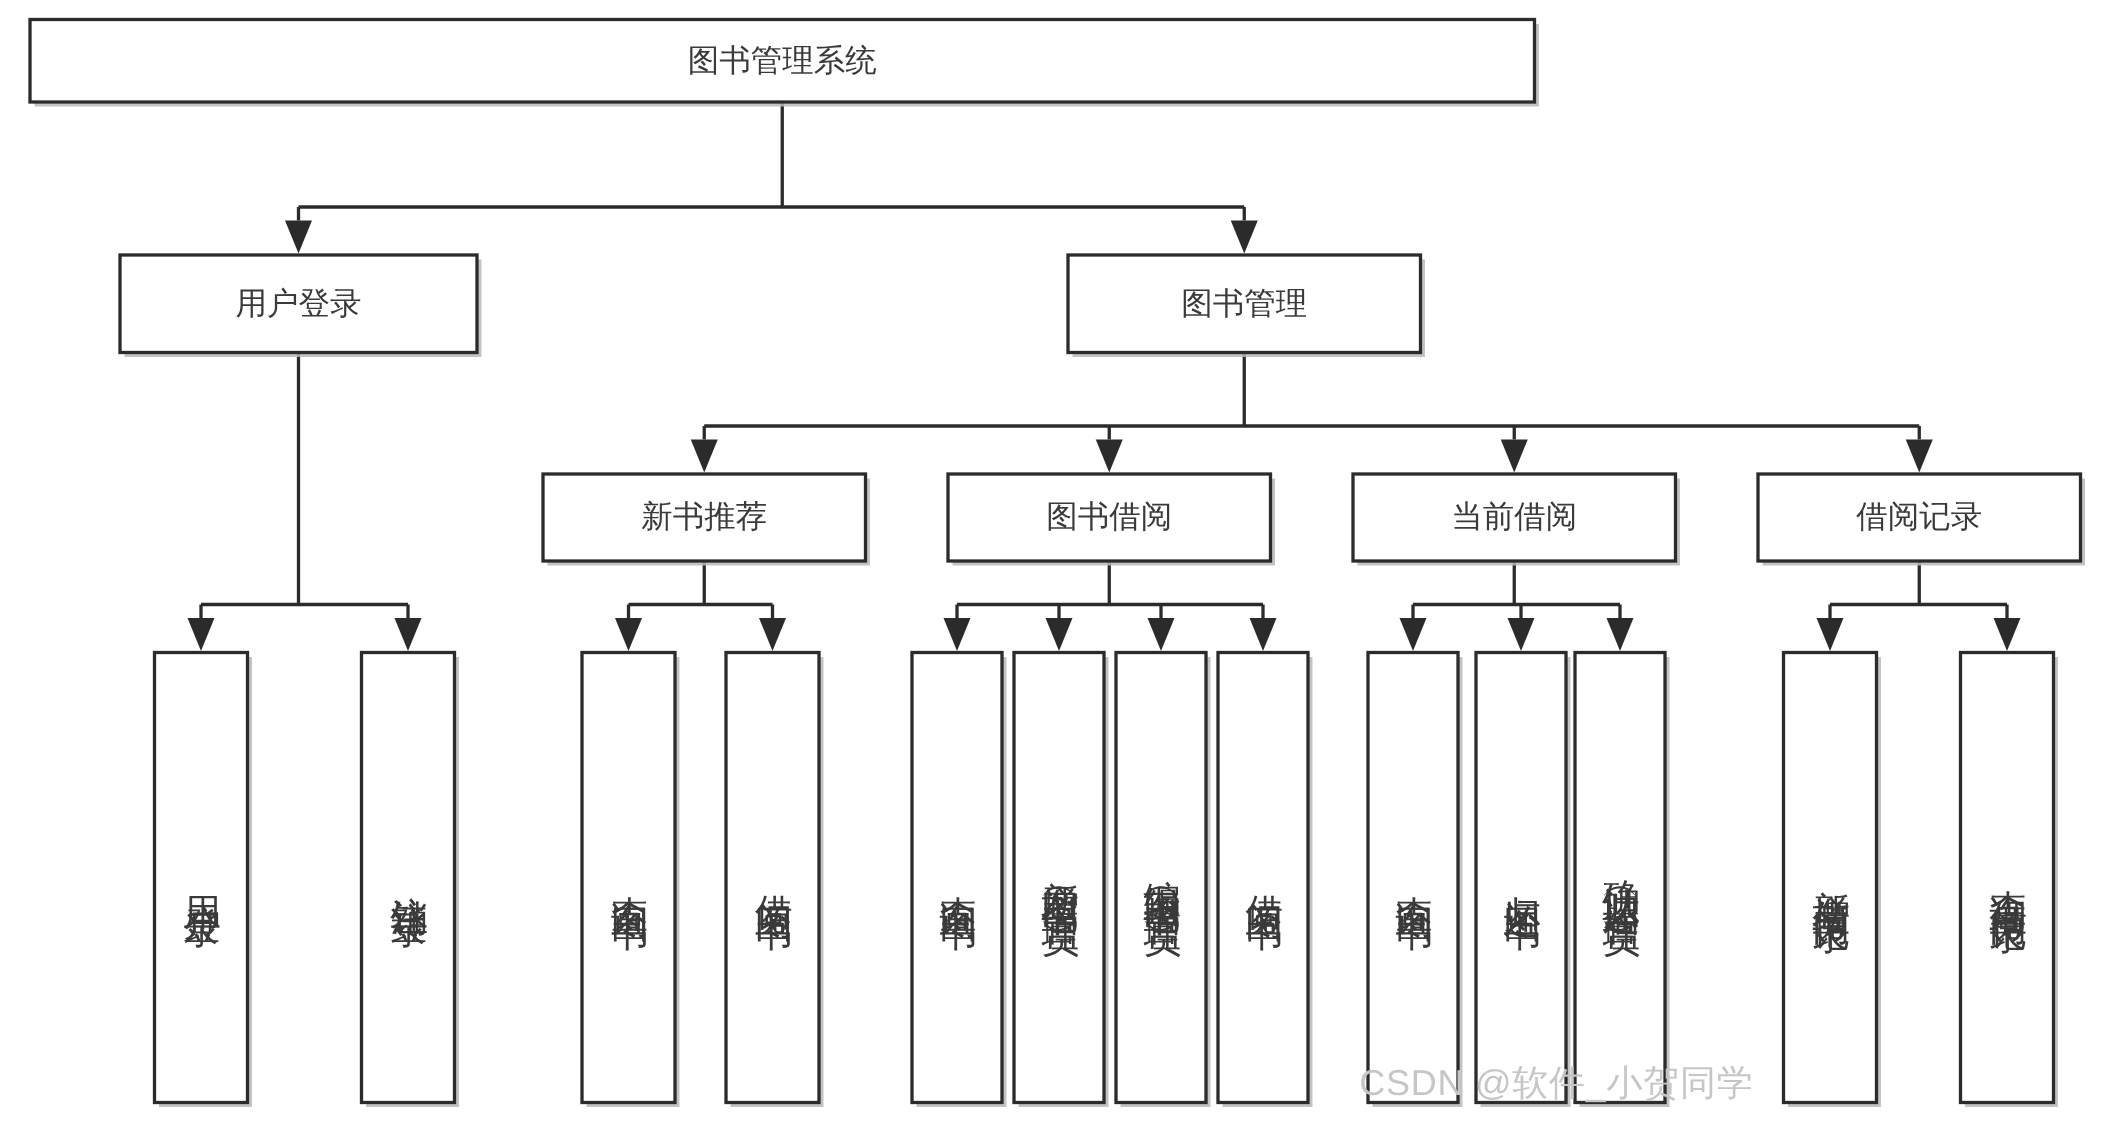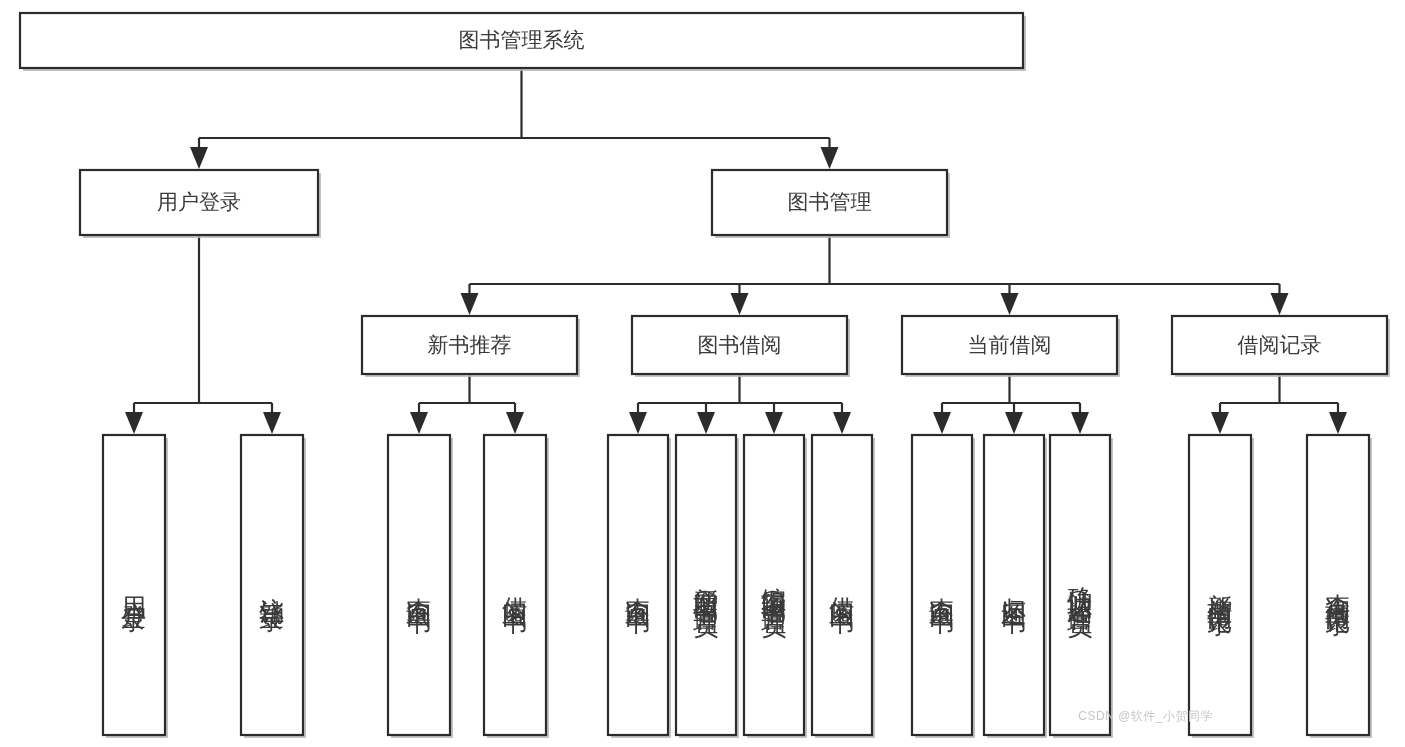--- a/index.html
+++ b/index.html
@@ -11,21 +11,20 @@
     width: 1405px;
     height: 747px;
     overflow: hidden;
     font-family: "Liberation Sans", "DejaVu Sans", sans-serif;
   }
   #diagram-root {
     position: relative;
     width: 1177px;
     height: 747px;
     background: #ffffff;
-    padding-left: 44px;
   }
   svg.diagram-canvas {
     position: absolute;
     top: 0;
     left: 0;
     width: 1405px;
     height: 747px;
   }
   .node-box {
     fill: #ffffff;
@@ -67,23 +66,23 @@
     display: flex;
     align-items: center;
     justify-content: center;
     text-align: center;
     pointer-events: none;
     user-select: none;
   }
   .watermark {
     position: absolute;
     right: 8px;
-    bottom: 22px;
-    font-family: "Liberation Sans", "DejaVu Sans", sans-serif;
-    font-size: 12px;
+    bottom: 9px;
+    font-family: "Liberation Sans", "DejaVu Sans", sans-serif;
+    font-size: 24px;
     color: #c6c6c6;
     white-space: nowrap;
     letter-spacing: 0.5px;
   }
 </style>
 </head>
 <body>
 
 <div id="diagram-root">
 

